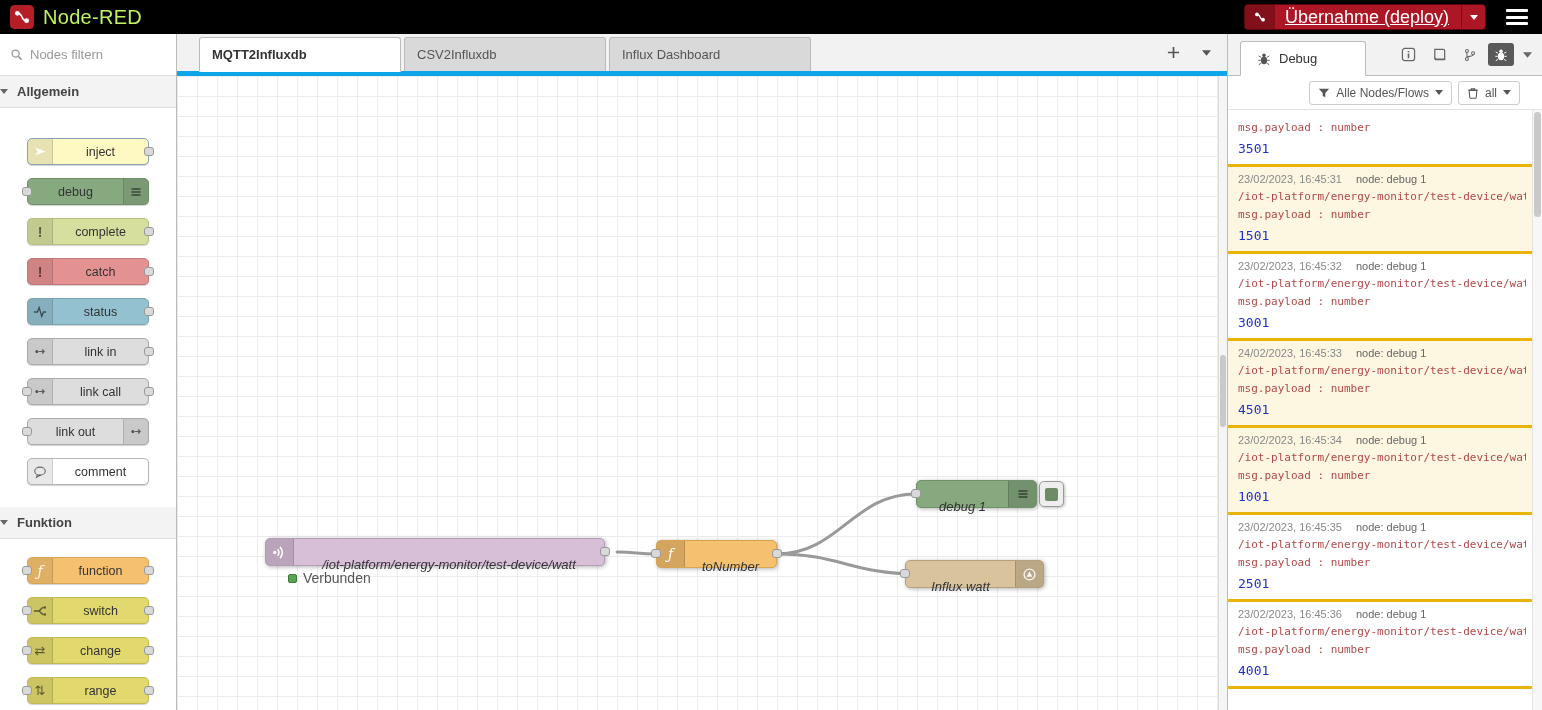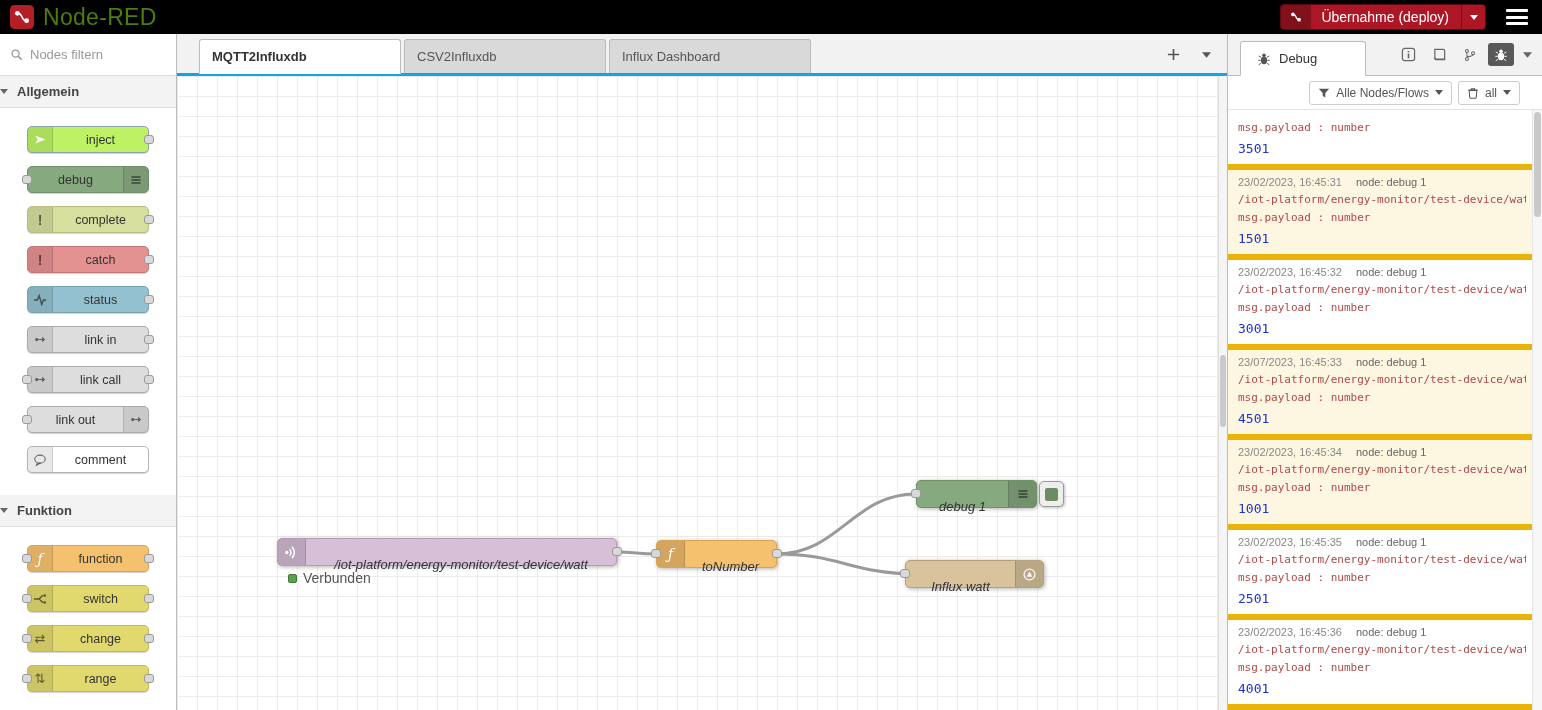--- a/index.html
+++ b/index.html
@@ -4,25 +4,25 @@
 <style>
   * { box-sizing: border-box; margin: 0; padding: 0; }
   html,body { width:1542px; height:710px; overflow:hidden; }
   body { font-family:"Liberation Sans","DejaVu Sans",sans-serif; background:#fff; color:#333; }
   .app { display:flex; flex-direction:column; width:1542px; height:710px; }
 
   
   .header { flex:0 0 34px; background:#000; display:flex; align-items:center; padding:0 14px 0 10px; }
   .logo { display:flex; align-items:center; }
   .logo svg { display:block; width:24px; height:24px; }
-  .app-title { color:#4d7c0f; font-size:23px; margin-left:9px; letter-spacing:.3px; }
+  .app-title { color:#bef264; font-size:20px; margin-left:9px; letter-spacing:.3px; }
   .header-right { margin-left:auto; display:flex; align-items:center; gap:20px; }
   .deploy-btn { display:flex; align-items:stretch; height:26px; background:var(--deploy-red,#ad1625); border:1px solid #5f070e; border-radius:4px; color:#fff; overflow:hidden; cursor:pointer; }
   .deploy-icon { width:30px; background:rgba(0,0,0,0.25); display:flex; align-items:center; justify-content:center; }
-  .deploy-label { display:flex; align-items:center; padding:0 12px 0 10px; font-size:14px; white-space:nowrap; }
+  .deploy-label { display:flex; align-items:center; padding:0 12px 0 10px; font-size:18px; white-space:nowrap;text-decoration:underline; }
   .deploy-caret { width:24px; border-left:1px solid rgba(0,0,0,0.3); display:flex; align-items:center; justify-content:center; color:#fff; }
   .hamburger { width:22px; height:16px; display:flex; flex-direction:column; justify-content:space-between; cursor:pointer; }
   .hamburger span { height:3px; background:#fff; border-radius:1px; }
 
   
   .main { flex:1; display:flex; min-height:0; }
 
   
   .palette { flex:0 0 177px; border-right:1px solid #bbb; background:#fff; display:flex; flex-direction:column; overflow:hidden; }
   .palette-search { flex:0 0 42px; border-bottom:1px solid #ddd; display:flex; align-items:center; gap:7px; padding:0 10px; color:#999; }
@@ -39,21 +39,21 @@
   .pnode.icon-right .pnode-icon { border-right:none; border-left:1px solid rgba(0,0,0,0.12); border-radius:0 4px 4px 0; }
   .pnode-label { flex:1; display:flex; align-items:center; justify-content:center; }
   .glyph-bold { font-weight:bold; font-size:14px; }
   .glyph-italic { font-style:italic; font-family:"DejaVu Serif",serif; font-size:14px; }
   .glyph { font-size:13px; }
   .port { position:absolute; width:10px; height:9px; background:#d9d9d9; border:1px solid #999; border-radius:3px; top:50%; margin-top:-5px; }
   .port.left { left:-6px; } .port.right { right:-6px; }
 
   
   .workspace { flex:1; display:flex; flex-direction:column; min-width:0; }
-  .tabbar { flex:0 0 42px; background:#f2f2f2; border-bottom:3px solid #0ea5e9; display:flex; align-items:flex-end; padding:0 16px 0 22px; }
+  .tabbar { flex:0 0 42px; background:#f2f2f2; border-bottom:5px solid #0ea5e9; display:flex; align-items:flex-end; padding:0 16px 0 22px; }
   .tab { width:202px; height:34px; background:#d9d9d9; border:1px solid #bbb; border-bottom:none; border-radius:3px 3px 0 0; display:flex; align-items:center; padding:0 12px; font-size:13px; color:#555; margin-right:3px; cursor:pointer; white-space:nowrap; overflow:hidden; }
   .tab.active { background:#fff; color:#333; font-weight:bold; height:35px; margin-bottom:-1px; border-bottom:1px solid #fff; z-index:2; }
   .tab-actions { margin-left:auto; display:flex; align-items:center; gap:22px; color:#555; padding-bottom:12px; }
   .tab-action { cursor:pointer; display:flex; align-items:center; }
 
   .canvas { flex:1; position:relative; overflow:hidden; background:#fff;
     background-image:linear-gradient(#ececec 1px,transparent 1px),linear-gradient(90deg,#ececec 1px,transparent 1px);
     background-size:20px 20px; }
   .wires { position:absolute; inset:0; width:100%; height:100%; }
   .cnode { position:absolute; height:28px; border:1px solid #999; border-radius:5px; display:flex; align-items:stretch; font-size:13px; color:#333; box-shadow:1px 1px 4px rgba(0,0,0,0.3); cursor:move; }
@@ -73,21 +73,21 @@
   .dp-tabbar { flex:0 0 42px; background:#f2f2f2; border-bottom:1px solid #bbb; display:flex; align-items:flex-end; padding:0 10px 0 12px; }
   .dp-tab { height:35px; margin-bottom:-1px; background:#fff; border:1px solid #bbb; border-bottom:1px solid #fff; border-radius:3px 3px 0 0; display:flex; align-items:center; gap:8px; padding:0 16px; width:126px; font-size:13px; color:#333; cursor:pointer; z-index:2; }
   .dp-tab .ticon { color:#555; display:flex; }
   .dp-icons { margin-left:auto; display:flex; align-items:center; gap:5px; padding-bottom:9px; color:#666; }
   .dp-icon-btn { width:26px; height:23px; display:flex; align-items:center; justify-content:center; border-radius:3px; cursor:pointer; }
   .dp-icon-btn.active { background:#595959; color:#fff; }
   .dp-caret { margin-left:4px; cursor:pointer; display:flex; }
   .dp-toolbar { flex:0 0 34px; display:flex; align-items:center; justify-content:flex-end; gap:6px; padding:0 22px 0 8px; border-bottom:1px solid #e3e3e3; }
   .dp-btn { display:flex; align-items:center; gap:6px; height:24px; padding:0 8px; background:#fff; border:1px solid #ccc; border-radius:3px; font-size:12px; color:#555; cursor:pointer; white-space:nowrap; }
   .dp-messages { flex:1; position:relative; overflow:hidden; padding-right:10px; }
-  .msg { border-bottom:6px solid #eab308; padding:6px 6px 8px 10px; cursor:pointer; }
+  .msg { border-bottom:3px solid #eab308; padding:6px 6px 8px 10px; cursor:pointer; }
   .msg.hl { background:var(--hl-bg,#fdf7e2); }
   .msg-meta { font-size:11px; color:#888; display:flex; gap:14px; }
   .meta-node { color:#666; }
   .msg-topic, .msg-prop { font-family:"DejaVu Sans Mono","Liberation Mono",monospace; font-size:11px; color:var(--topic-color,#b04848); margin-top:5px; white-space:nowrap; overflow:hidden; }
   .msg-value { font-family:"DejaVu Sans Mono","Liberation Mono",monospace; font-size:13px; color:var(--value-color,#2033c9); margin-top:7px; }
   .dp-scrollbar { position:absolute; right:0; top:0; bottom:0; width:10px; background:#f7f7f7; border-left:1px solid #e5e5e5; }
   .dp-thumb { position:absolute; left:1px; width:7px; top:2px; height:105px; background:#c9c9c9; border-radius:4px; cursor:pointer; }
 </style>
 </head>
 <body>
@@ -144,21 +144,21 @@
   <div class="palette-category">
     <div class="category-header">
       <span class="chev">
         <svg viewBox="0 0 8 5" width="8" height="5">
                   <path d="M0,0 H8 L4,5 Z" fill="currentColor"></path>
                 </svg>
       </span>
       <span class="cat-label">Allgemein</span>
     </div>
     <div class="palette-node-list">
-  <div class="pnode" style="background: #bef264; border-color: rgb(139, 162, 181);">
+  <div class="pnode" style="background: #fef9c3; border-color: rgb(139, 162, 181); margin-top: 12px;">
     <span class="pnode-icon light">
                   <svg viewBox="0 0 16 16" width="13" height="13">
                     <path d="M1.5,3 L14,8 L1.5,13 L4.5,8 Z" fill="currentColor"></path>
                   </svg>
                 </span>
     <span class="pnode-label">inject</span>
   <span class="port right"></span>
               </div>
 
   <div class="pnode icon-right" style="background: rgb(135, 169, 128); border-color: rgb(112, 144, 106);">
@@ -322,21 +322,21 @@
         </div>
       </div>
 
       <div class="canvas">
         <svg class="wires">
           <path d="M440,476 C459,476 460,478 479,478" stroke="#999" stroke-width="3" fill="none" stroke-linecap="round"></path>
           <path d="M600,478 C662,478 676,418 739,418" stroke="#999" stroke-width="3" fill="none" stroke-linecap="round"></path>
           <path d="M600,478 C662,478 676,498 739,498" stroke="#999" stroke-width="3" fill="none" stroke-linecap="round"></path>
         </svg>
 
-        <div class="cnode" style="left: 100px; top: 462px; width: 340px; background-color: rgb(216, 191, 216); border-color: rgb(181, 156, 181);">
+        <div class="cnode" style="left: 88px; top: 462px; width: 340px; background-color: rgb(216, 191, 216); border-color: rgb(181, 156, 181);">
           <span class="cnode-chip chip-left">
             <svg viewBox="0 0 16 16" width="15" height="15">
                 <circle cx="3" cy="8" r="1.8" fill="#fff"></circle>
                 <path d="M6,4.5 A5.5,5.5 0 0 1 6,11.5" stroke="#fff" stroke-width="1.6" fill="none"></path>
                 <path d="M8.5,2 A8.5,8.5 0 0 1 8.5,14" stroke="#fff" stroke-width="1.6" fill="none"></path>
               </svg>
           </span>
           <span class="cnode-label">/iot-platform/energy-monitor/test-device/watt</span>
           <span class="port right"></span>
         </div>
@@ -485,21 +485,21 @@
       <span class="meta-time">23/02/2023, 16:45:32</span>
       <span class="meta-node">node: debug 1</span>
     </div>
     <div class="msg-topic">/iot-platform/energy-monitor/test-device/watt :</div>
     <div class="msg-prop">msg.payload : number</div>
     <div class="msg-value">3001</div>
   </div>
 
   <div class="msg hl">
     <div class="msg-meta">
-      <span class="meta-time">23/07/2023, 16:45:33</span>
+      <span class="meta-time">24/02/2023, 16:45:33</span>
       <span class="meta-node">node: debug 1</span>
     </div>
     <div class="msg-topic">/iot-platform/energy-monitor/test-device/watt :</div>
     <div class="msg-prop">msg.payload : number</div>
     <div class="msg-value">4501</div>
   </div>
 
   <div class="msg hl">
     <div class="msg-meta">
       <span class="meta-time">23/02/2023, 16:45:34</span>

